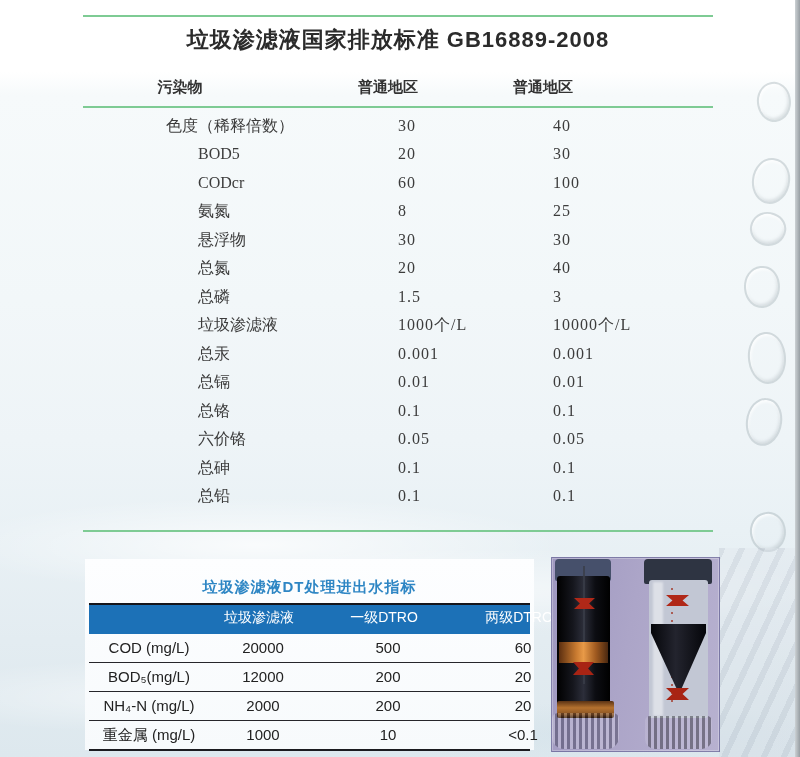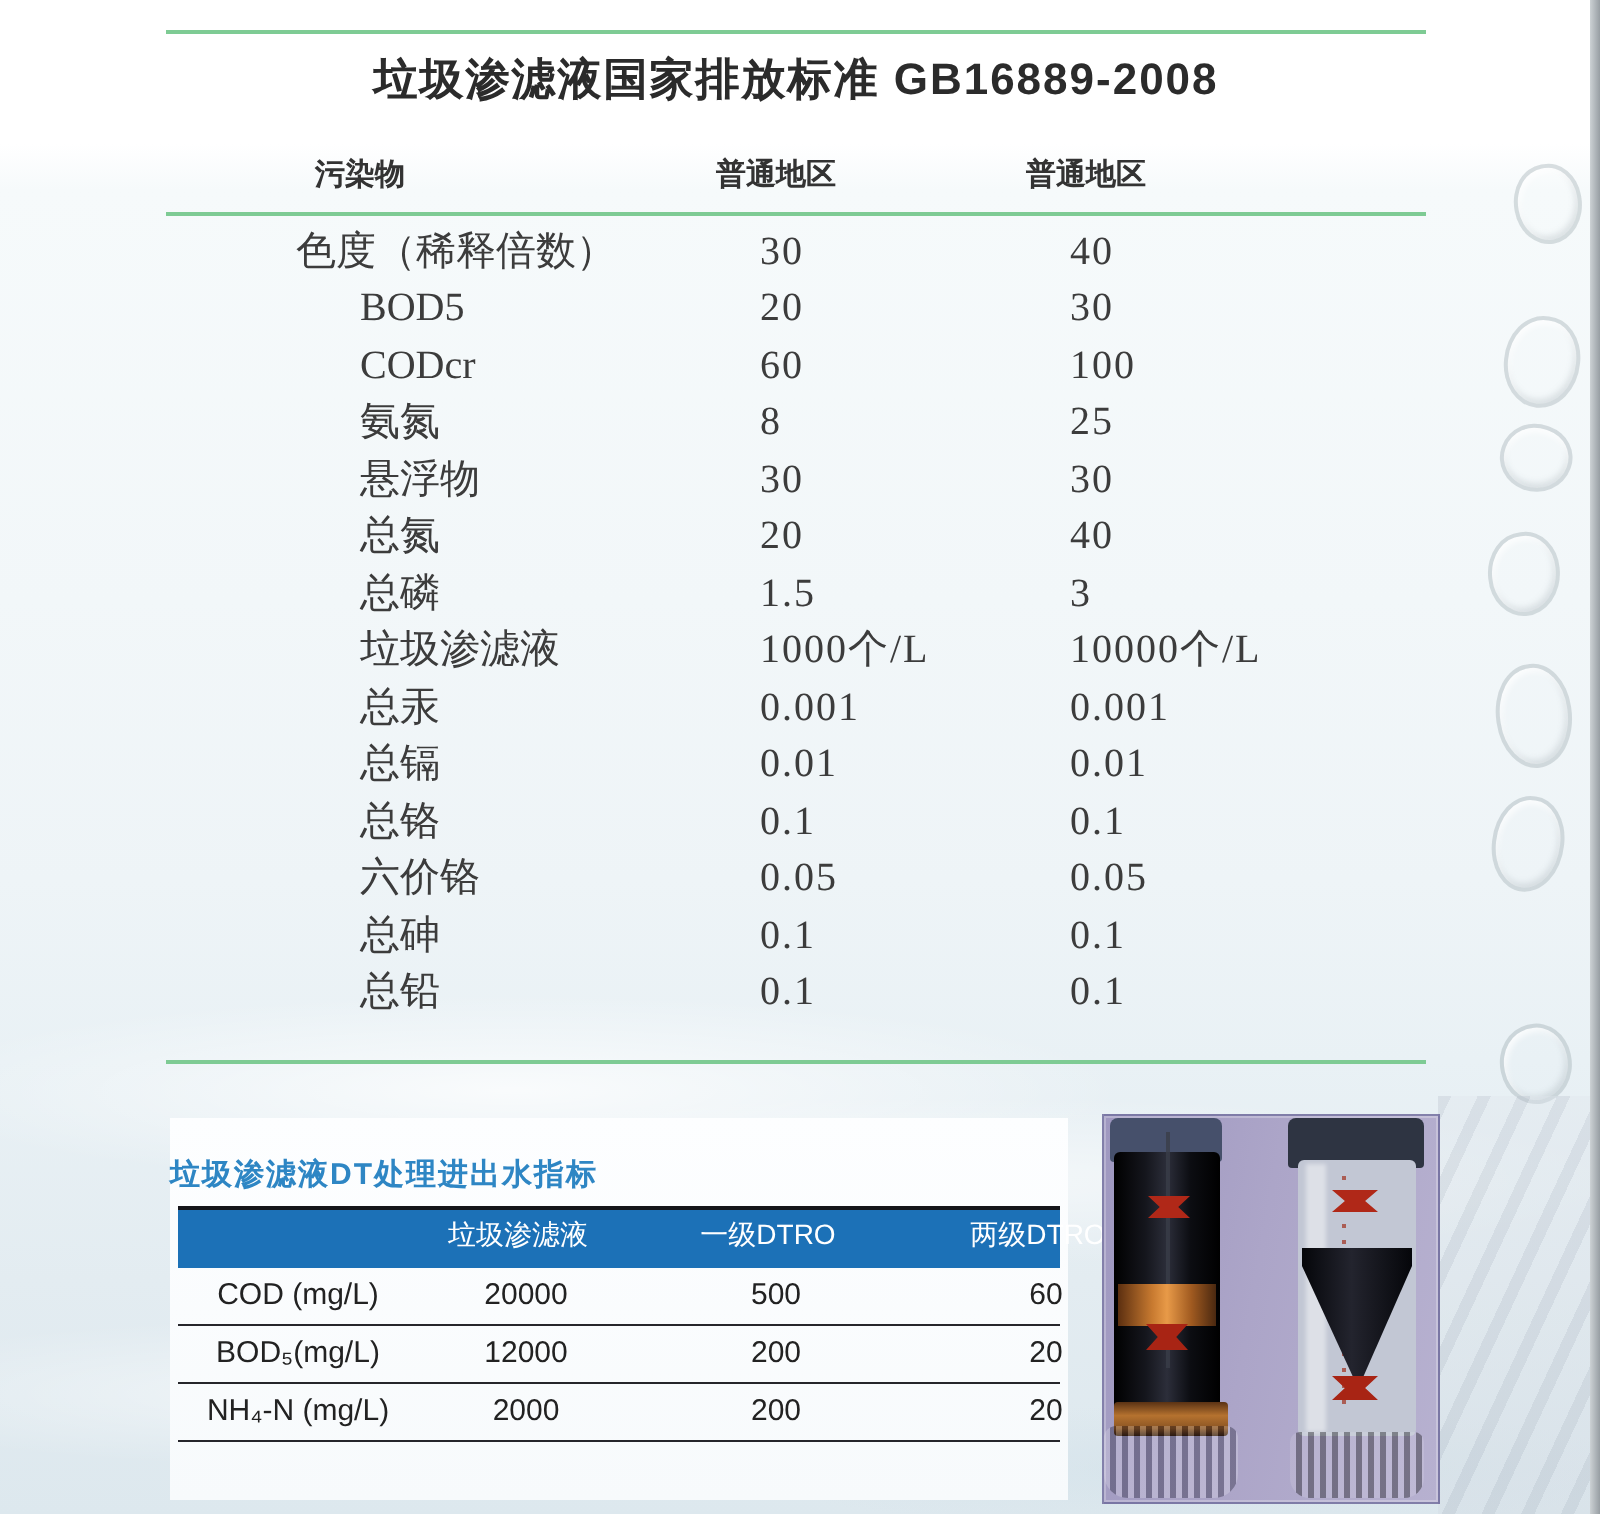--- a/index.html
+++ b/index.html
@@ -20,31 +20,31 @@
     background:linear-gradient(90deg,#ccd1d4,#979ea3);}
   
   .droplet{position:absolute;border:2px solid rgba(150,162,168,.35);border-radius:50% 46% 52% 48%;
     box-shadow:inset 1px 2px 3px rgba(255,255,255,.8), inset -1px -2px 3px rgba(140,150,158,.25);}
   
   .rule{position:absolute;left:83px;width:630px;height:2px;background:#7ecb94;}
   .main-title{position:absolute;left:83px;top:25px;width:630px;text-align:center;
     font-size:22px;font-weight:bold;color:#2b2b2b;letter-spacing:1px;}
   .shead{position:absolute;top:78px;transform:translateX(-50%);
     font-size:15px;font-weight:bold;color:#333;}
-  .srow{position:absolute;left:83px;width:630px;height:22px;line-height:22px;
-    font-family:"Liberation Serif","DejaVu Serif",serif;font-size:20px;color:#3c3c3c;}
+  .srow{position:absolute;left:101px;width:630px;height:22px;line-height:22px;
+    font-family:"Liberation Serif","DejaVu Serif",serif;font-size:16px;color:#3c3c3c;}
   .srow .s-label{position:absolute;left:97px;white-space:nowrap;}
   .srow.first .s-label{left:65px;}
   .srow .s-val{position:absolute;white-space:nowrap;letter-spacing:1px;}
   .srow .v1{left:297px;}
   .srow .v2{left:452px;}
   
   .dt-panel{position:absolute;left:85px;top:559px;width:449px;height:191px;
     background:linear-gradient(180deg,#fdfeff,#f7fafc);}
-  .dt-title{position:absolute;left:0;top:19px;width:100%;
+  .dt-title{position:absolute;left:0;top:19px;width:100%;text-align:center;
     font-size:15px;font-weight:bold;color:#2e86c4;letter-spacing:1px;}
   .dt-headbar{position:absolute;left:4px;top:44px;width:441px;height:29px;
     background:#1c71b7;border-top:2px solid #15151a;}
   .dt-head{position:absolute;top:50px;transform:translateX(-50%);
     font-size:14px;font-weight:normal;color:#ffffff;white-space:nowrap;}
   .dt-row{position:absolute;left:4px;width:441px;height:28px;line-height:28px;
     border-bottom:1px solid #26262b;font-size:15px;color:#222;}
   .dt-row.last{border-bottom:2px solid #1b1b20;}
   .dt-row span{position:absolute;transform:translateX(-50%);white-space:nowrap;}
   .dt-c0{left:60px;}.dt-c1{left:174px;}.dt-c2{left:299px;}.dt-c3{left:394px;margin-left:40px;}
@@ -205,20 +205,26 @@
     <span class="dt-c1">12000</span>
     <span class="dt-c2">200</span>
     <span class="dt-c3">20</span>
   </div>
   <div class="dt-row" style="top:133px">
     <span class="dt-c0">NH₄-N (mg/L)</span>
     <span class="dt-c1">2000</span>
     <span class="dt-c2">200</span>
     <span class="dt-c3">20</span>
   </div>
+  <div class="dt-row last" style="top:162px">
+    <span class="dt-c0">重金属 (mg/L)</span>
+    <span class="dt-c1">1000</span>
+    <span class="dt-c2">10</span>
+    <span class="dt-c3">&lt;0.1</span>
+  </div>
 </div>
 
 <div class="faded-bg"></div>
 
 <div class="photo">
 
   <div class="lt-capT ribs"></div>
   <div class="lt-body"></div>
   <div class="lt-scale"></div>
   <div class="lt-float1"></div>

